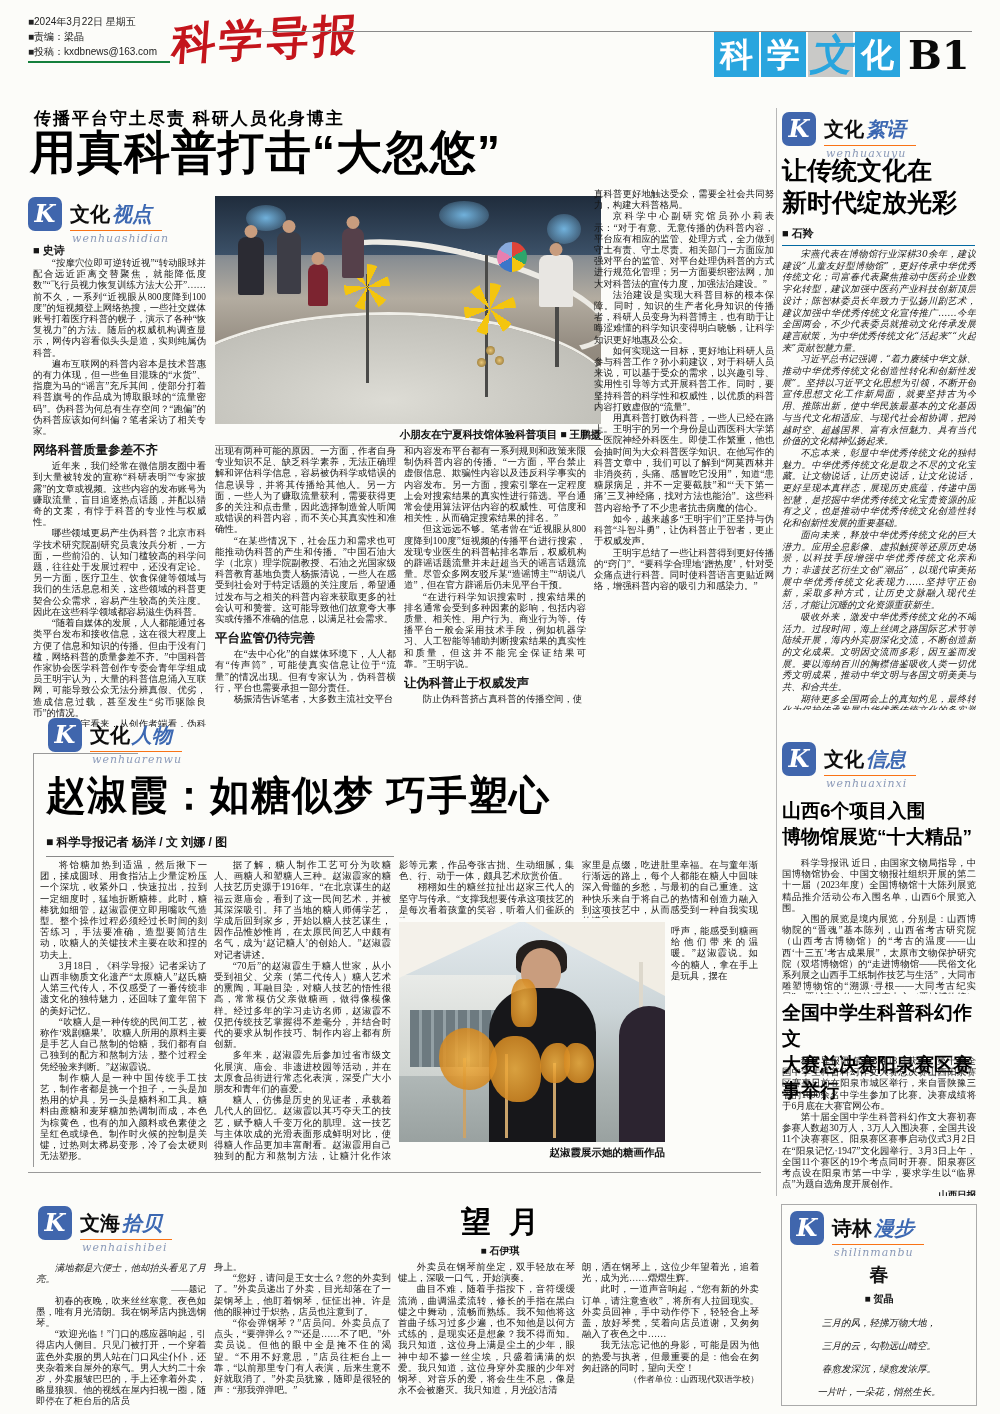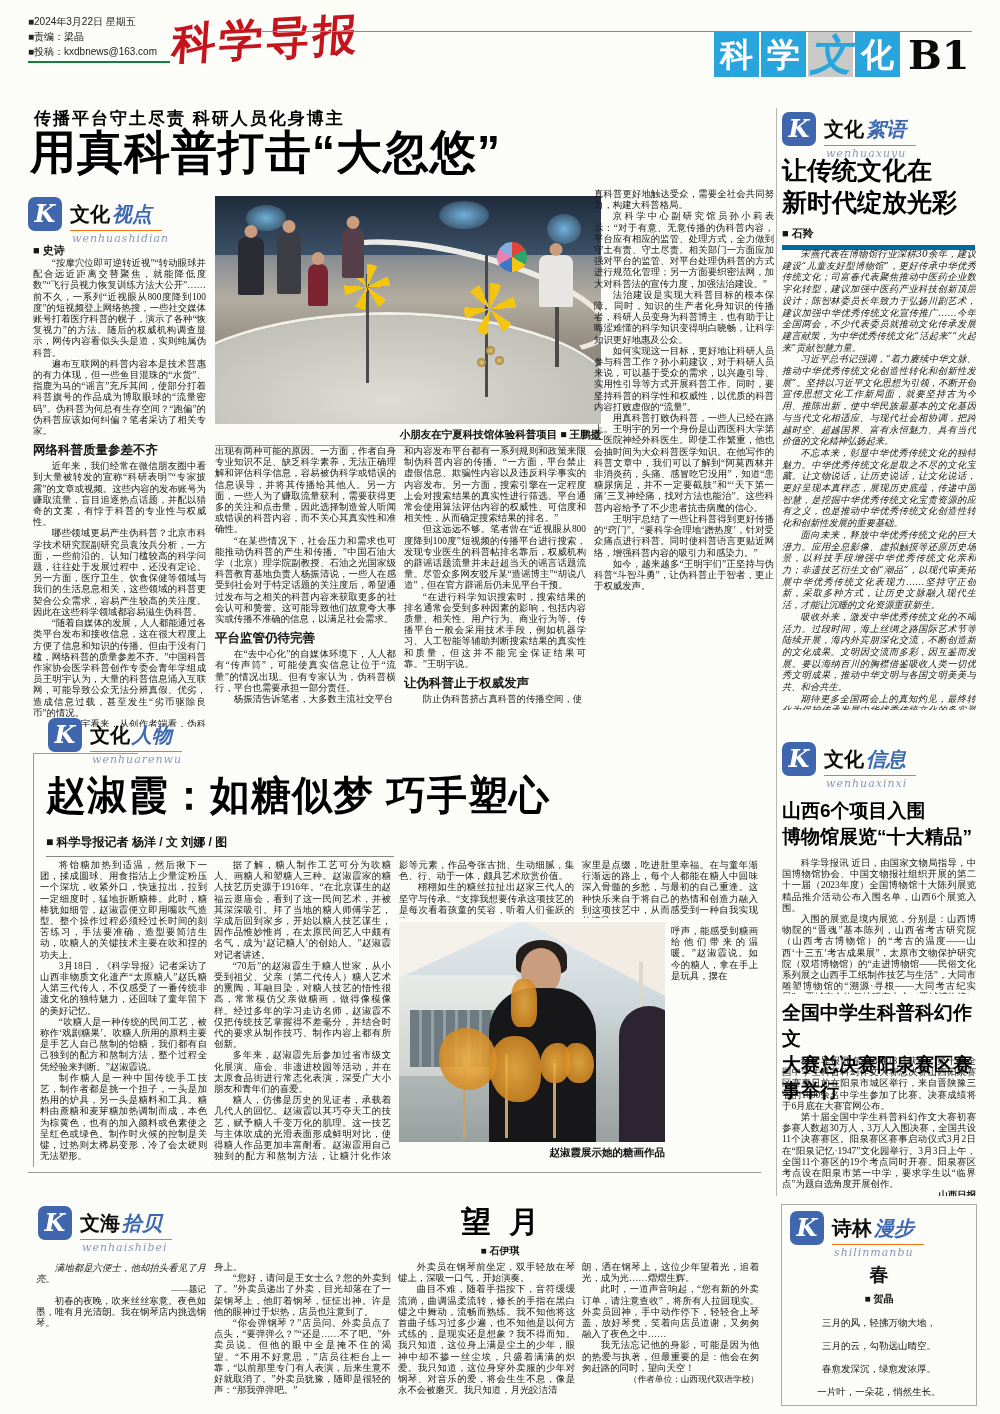--- a/index.html
+++ b/index.html
@@ -63,21 +63,21 @@
   .fan.multi{background:conic-gradient(#e04438 0 60deg,#2ea56b 60deg 120deg,#f4c50f 120deg 180deg,#3b76c9 180deg 240deg,#e77fb0 240deg 300deg,#8ad 300deg 360deg);}
   .ball{position:absolute;width:9px;height:9px;border-radius:50%;background:radial-gradient(#e8c77b,#8a6a28);}
   .fig{position:absolute;border-radius:8px 8px 2px 2px;background:#2b2b33;}
   .fig::before{content:"";position:absolute;left:50%;top:-12px;transform:translateX(-50%);
                width:13px;height:13px;border-radius:50%;background:#c99d7e;}
   .fig.red{background:#7c2430;}
   .fig.lite{background:#e8e6e2;}
   
   .headline2{position:absolute;left:782px;top:154px;width:196px;font:bold 25px/32px "Liberation Sans",sans-serif;color:#000;}
   .byl2{position:absolute;left:782px;top:226px;width:193px;font:bold 11px "Liberation Sans",sans-serif;
-        border-bottom:5px solid #0369a1;padding-bottom:4px;}
+        border-bottom:1px solid #0369a1;padding-bottom:4px;}
   #xuyu-body{left:782px;top:248px;width:194px;height:462px;}
   
   .bracket-h{position:absolute;left:33px;top:753px;width:105px;height:1px;background:#999;}
   .bracket-v{position:absolute;left:33px;top:753px;width:1px;height:414px;background:#999;}
   .headline3{position:absolute;left:46px;top:768px;font:900 40px "Liberation Sans",sans-serif;letter-spacing:1px;color:#000;}
   .byl3{position:absolute;left:46px;top:834px;width:348px;font:bold 12px "Liberation Sans",sans-serif;
         border-bottom:1px solid #888;padding-bottom:5px;}
   #fcol1{left:40px;top:860px;width:167px;height:302px;}
   #fcol2{left:214px;top:860px;width:177px;height:302px;}
   #fcol3{left:399px;top:860px;width:175px;height:58px;}
@@ -112,21 +112,21 @@
   .byl4{position:absolute;left:340px;top:1244px;width:320px;text-align:center;font:bold 10px "Liberation Sans",sans-serif;}
   #bcol1{left:36px;top:1262px;width:170px;height:146px;}
   #bcol2{left:214px;top:1262px;width:177px;height:146px;}
   #bcol3{left:398px;top:1262px;width:177px;height:146px;}
   #bcol4{left:582px;top:1262px;width:177px;height:146px;}
   
   #poembox{position:absolute;left:781px;top:1204px;width:196px;height:202px;border:1px solid #aaa;
            box-sizing:border-box;padding:6px 8px;overflow:hidden;background:#fcfcf9;}
   .poemtitle{text-align:center;font:bold 19px "Liberation Sans",sans-serif;letter-spacing:8px;text-indent:8px;margin-top:2px;}
   .byl5{text-align:center;font:bold 10px "Liberation Sans",sans-serif;margin:4px 0 3px;}
-  .poem{font-family:"DejaVu Serif",serif;font-size:9.5px;line-height:13.6px;}
+  .poem{font-family:"DejaVu Serif",serif;font-style:italic;font-size:9.5px;line-height:13.6px;}
 </style>
 </head>
 <body>
 
 <div id="page">
 
   <div class="info">
     <div>■2024年3月22日 星期五</div>
     <div>■责编：梁晶</div>
     <div>■投稿：kxdbnews@163.com</div>
@@ -201,22 +201,22 @@
       <p class="p">“在进行科学知识搜索时，搜索结果的排名通常会受到多种因素的影响，包括内容质量、相关性、用户行为、商业行为等。传播平台一般会采用技术手段，例如机器学习、人工智能等辅助判断搜索结果的真实性和质量，但这并不能完全保证结果可靠。”王明宇说。</p>
       <p class="sub">让伪科普止于权威发声</p>
       <p class="p">防止伪科普挤占真科普的传播空间，使</p>
     </div>
   <div class="col" id="vcol4">
       <p class="cont">真科普更好地触达受众，需要全社会共同努力，构建大科普格局。</p>
       <p class="p">京科学中心副研究馆员孙小莉表示：“对于有意、无意传播的伪科普内容，平台应有相应的监管、处理方式，全力做到守土有责、守土尽责。相关部门一方面应加强对平台的监管、对平台处理伪科普的方式进行规范化管理；另一方面要织密法网，加大对科普法的宣传力度，加强法治建设。”</p>
       <p class="p">法治建设是实现大科普目标的根本保障。同时，知识的生产者化身知识的传播者，科研人员变身为科普博主，也有助于让晦涩难懂的科学知识变得明白晓畅，让科学知识更好地惠及公众。</p>
       <p class="p">如何实现这一目标，更好地让科研人员参与科普工作？孙小莉建议，对于科研人员来说，可以基于受众的需求，以兴趣引导、实用性引导等方式开展科普工作。同时，要坚持科普的科学性和权威性，以优质的科普内容打败虚假的“流量”。</p>
       <p class="p">用真科普打败伪科普，一些人已经在路上。王明宇的另一个身份是山西医科大学第一医院神经外科医生。即使工作繁重，他也会抽时间为大众科普医学知识。在他写作的科普文章中，我们可以了解到“阿莫西林并非消炎药，头痛、感冒吃它没用”，知道“患糖尿病足，并不一定要截肢”和“‘天下第一痛’三叉神经痛，找对方法也能治”。这些科普内容给予了不少患者抗击病魔的信心。</p>
+      <p class="p">如今，越来越多“王明宇们”正坚持与伪科普“斗智斗勇”，让伪科普止于智者，更止于权威发声。</p>
       <p class="p">王明宇总结了一些让科普得到更好传播的“窍门”。“要科学合理地‘蹭热度’，针对受众痛点进行科普。同时使科普语言更贴近网络，增强科普内容的吸引力和感染力。”</p>
-      <p class="p">如今，越来越多“王明宇们”正坚持与伪科普“斗智斗勇”，让伪科普止于智者，更止于权威发声。</p>
     </div>
 
   <div class="vrule"></div>
 
   <div class="sechead" style="left:782px;top:112px;">
     <div class="krow">
       <div class="kbox">K</div>
       <div class="sectitle"><span class="t1">文化</span><span class="t2">絮语</span></div>
     </div>
     <div class="pinyin">wenhuaxuyu</div>
@@ -323,20 +323,21 @@
       <div class="sectitle"><span class="t1">文海</span><span class="t2">拾贝</span></div>
     </div>
     <div class="pinyin">wenhaishibei</div>
   </div>
   <div class="title-moon">望月</div>
   <div class="byl4">■ 石伊琪</div>
   <div class="col" id="bcol1">
       <p class="kaip">满地都是六便士，他却抬头看见了月亮。</p>
       <p class="attr">——题记</p>
       <p class="p">初春的夜晚，吹来丝丝寒意。夜色如墨，唯有月光清朗。我在钢琴店内挑选钢琴。</p>
+      <p class="p">“欢迎光临！”门口的感应器响起，引得店内人侧目。只见门被打开，一个穿着蓝色外卖服的男人站在门口风尘仆仆，还夹杂着来自屋外的寒气。男人大约二十余岁，外卖服皱巴巴的，手上还拿着外卖，略显狼狈。他的视线在屋内扫视一圈，随即停在了柜台后的店员</p>
     </div>
   <div class="col" id="bcol2">
       <p class="cont">身上。</p>
       <p class="p">“您好，请问是王女士么？您的外卖到了。”外卖员递出了外卖，目光却落在了一架钢琴上，他盯着钢琴，怔怔出神。许是他的眼神过于炽热，店员也注意到了。</p>
       <p class="p">“你会弹钢琴？”店员问。外卖员点了点头，“要弹弹么？”“还是……不了吧。”外卖员说。但他的眼中全是掩不住的渴望。“不用不好意思，”店员往柜台上一靠，“以前那里专门有人表演，后来生意不好就取消了。”外卖员犹豫，随即是很轻的声：“那我弹弹吧。”</p>
     </div>
   <div class="col" id="bcol3">
       <p class="p">外卖员在钢琴前坐定，双手轻放在琴键上，深吸一口气，开始演奏。</p>
       <p class="p">曲目不难，随着手指按下，音符缓缓流淌，曲调温柔流转，修长的手指在黑白键之中舞动，流畅而熟练。我不知他将这首曲子练习过多少遍，也不知他是以何方式练的，是现实还是想象？我不得而知。我只知道，这位身上满是尘土的少年，眼神中却不掺一丝尘埃，只盛着满满的炽爱。我只知道，这位身穿外卖服的少年对钢琴、对音乐的爱，将会生生不息，像是永不会被磨灭。我只知道，月光皎洁清</p>
     </div>

